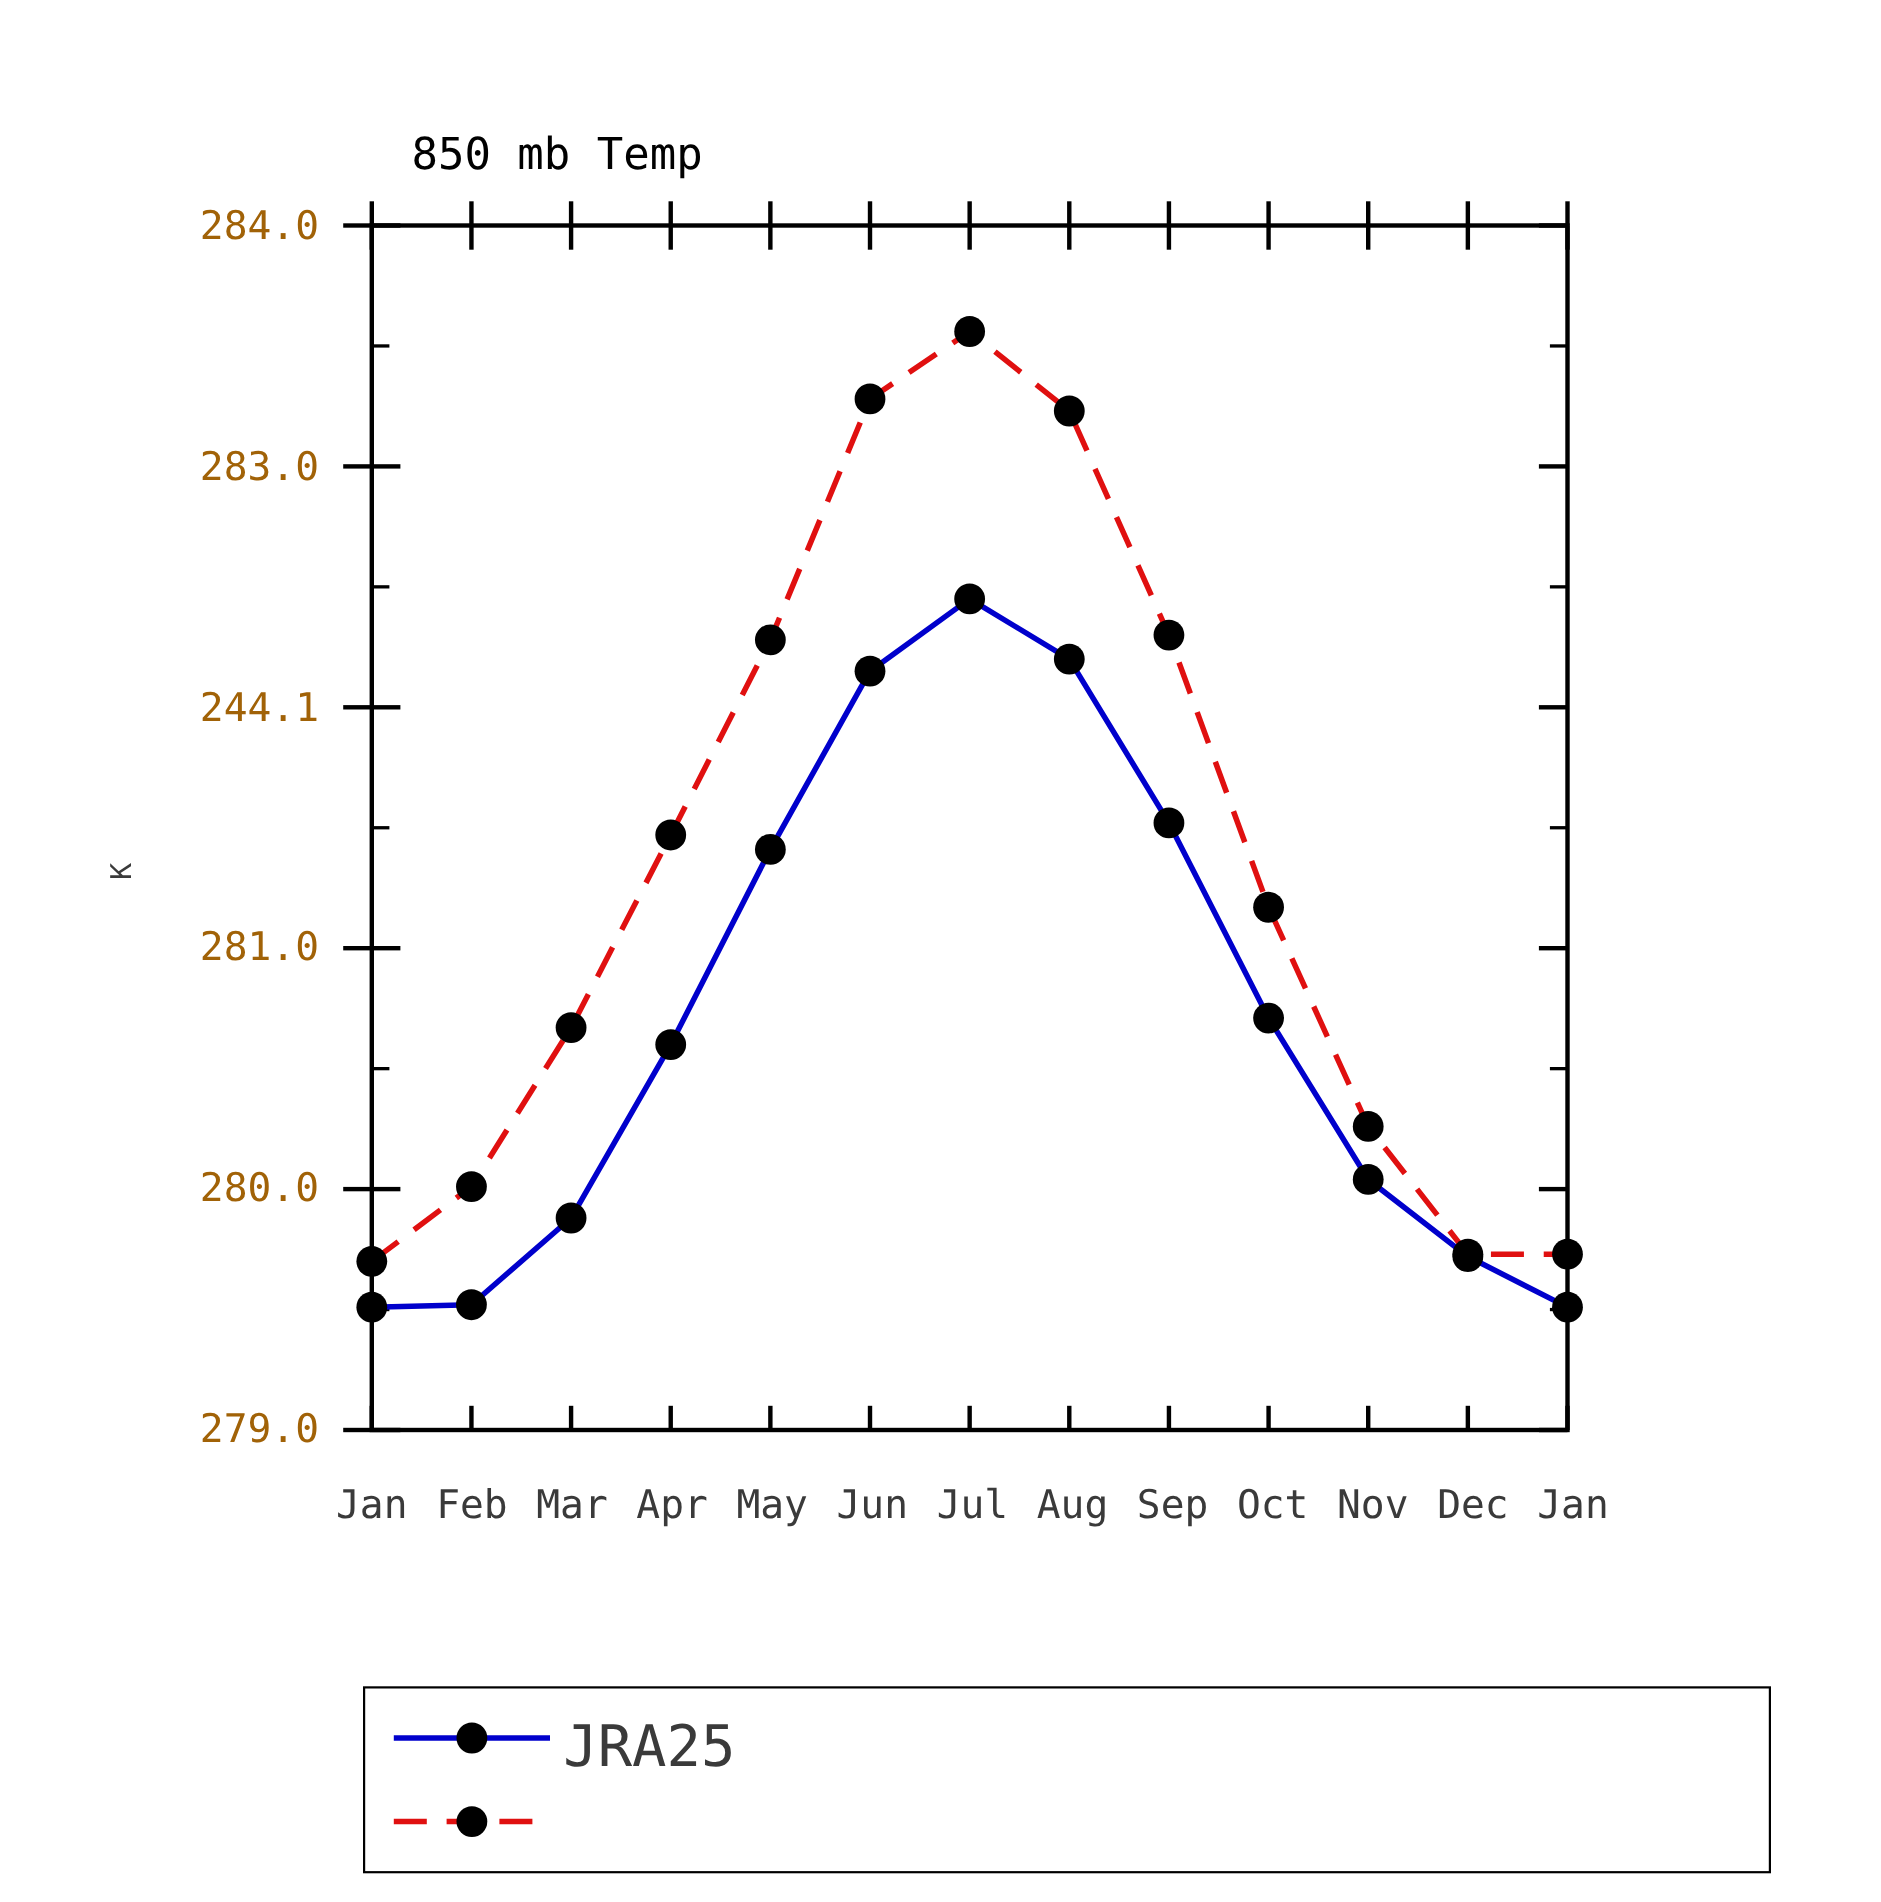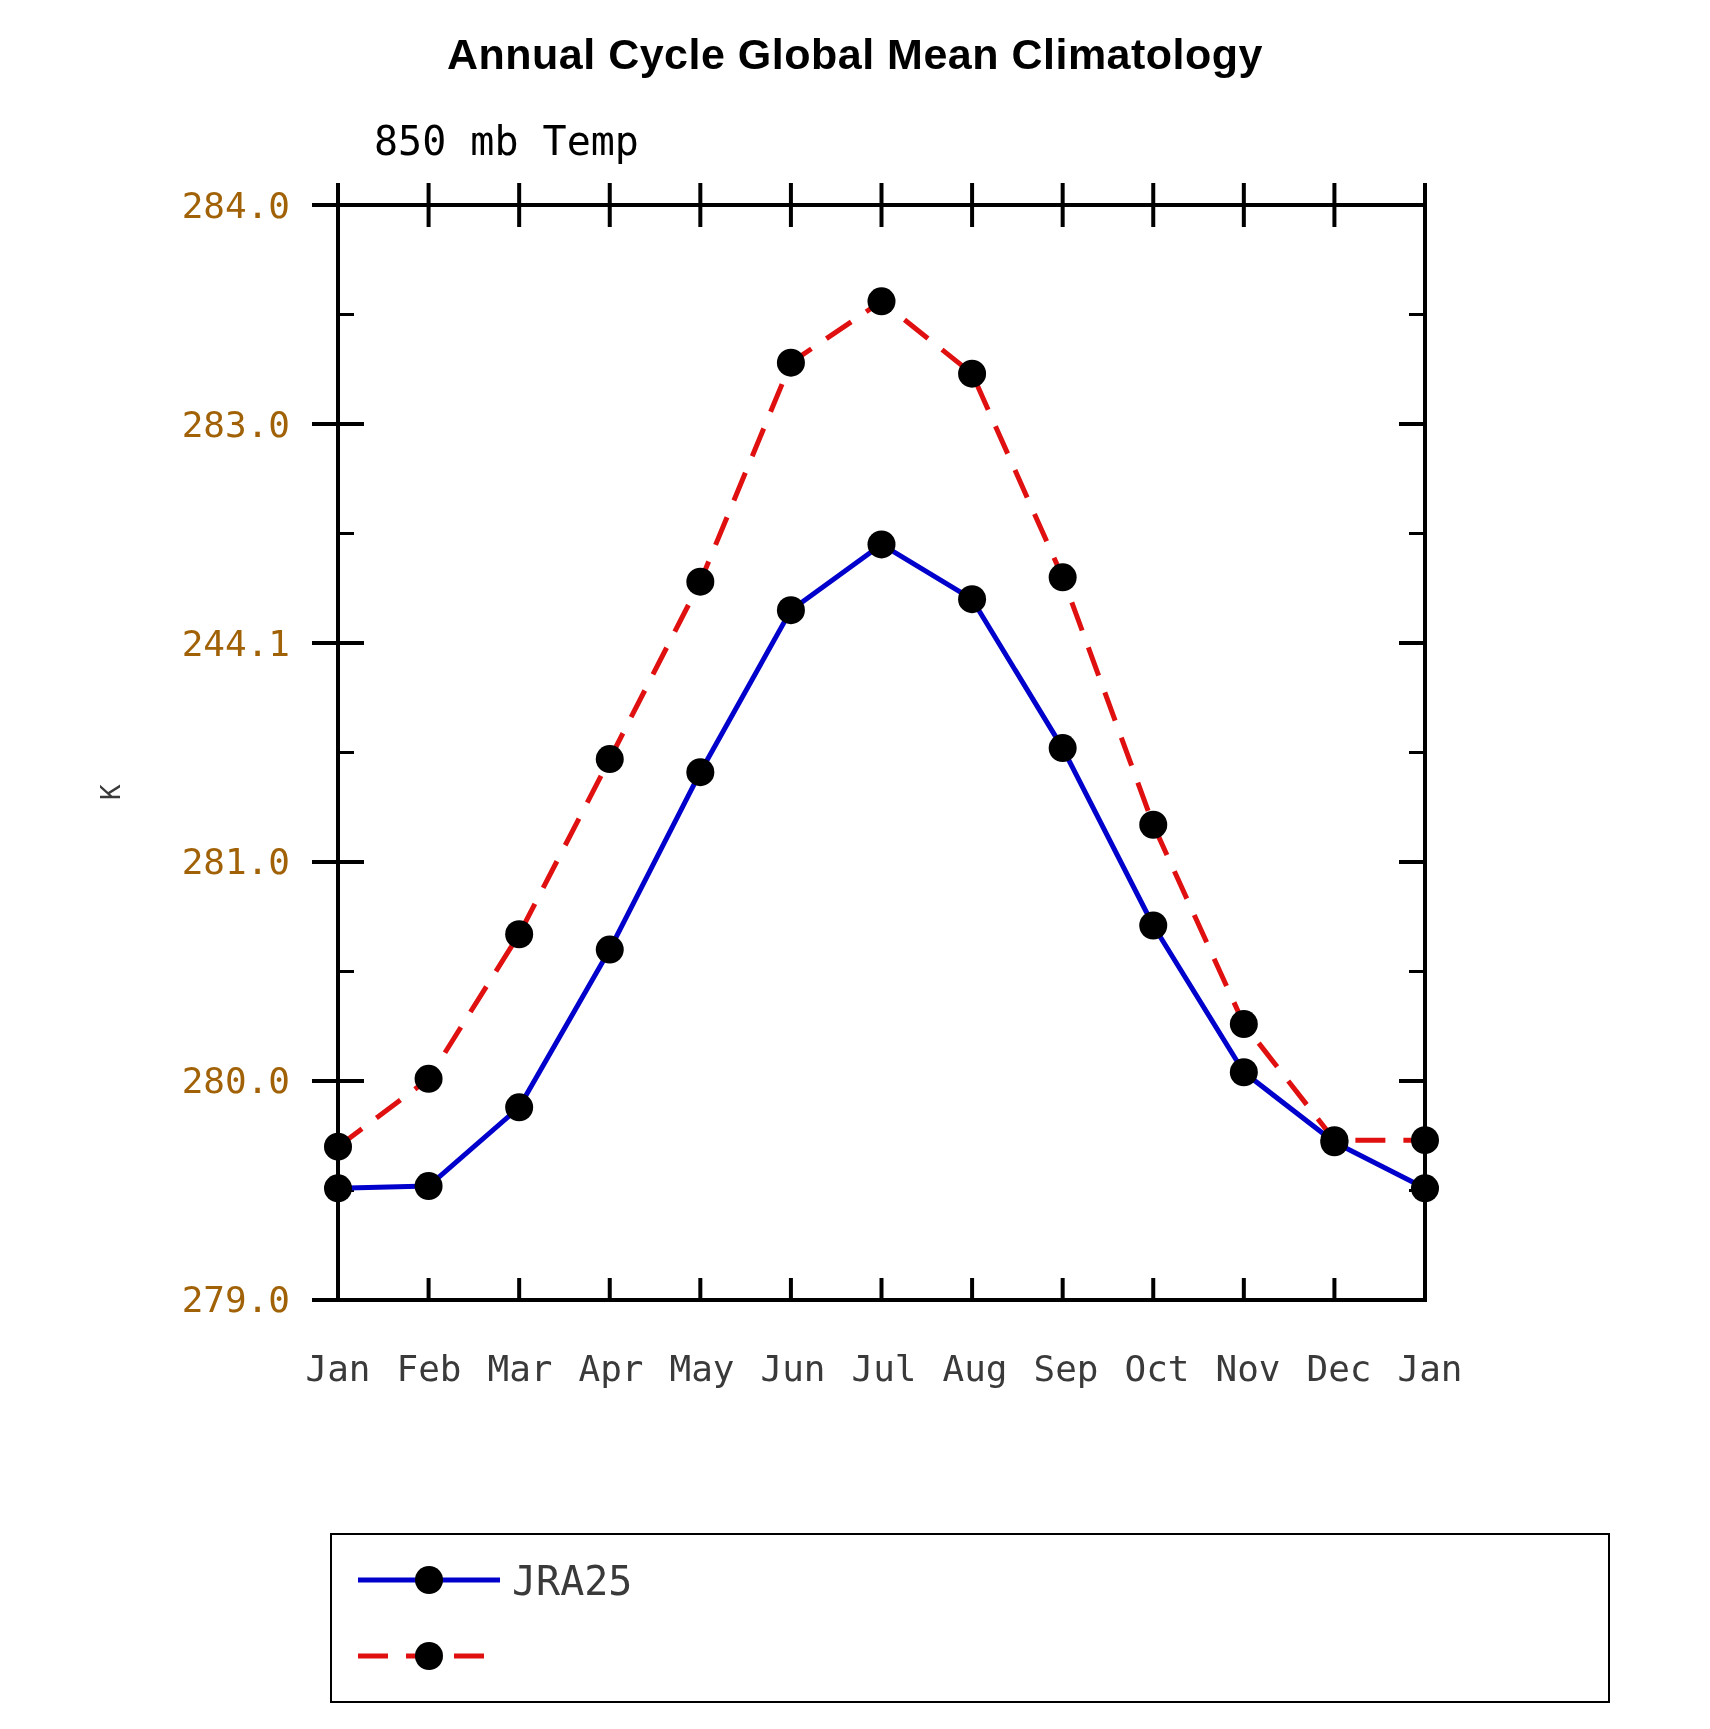--- a/index.html
+++ b/index.html
@@ -75,32 +75,31 @@
     top: 1533px;
     width: 1280px;
     height: 170px;
     border: 2px solid #000000;
     background: #ffffff;
     box-sizing: border-box;
   }
   .legend-entry-label {
     position: absolute;
     font-family: "DejaVu Sans Mono", monospace;
-    font-size: 40px;
+    font-size: 52px;
     color: #3a3a3a;
     white-space: pre;
   }
   svg { position: absolute; left: 0; top: 0; }
 </style>
 </head>
 <body>
 
 <div id="figure">
 
-  <div class="title">Annual Cycle Global Mean Climatology</div>
   <div class="subtitle">850 mb Temp</div>
   <div class="ylabel">K</div>
 
   <div class="ytick-label" style="top:185px; left:110px;">284.0</div>
   <div class="ytick-label" style="top:404px; left:110px;">283.0</div>
   <div class="ytick-label" style="top:623px; left:110px;">244.1</div>
   <div class="ytick-label" style="top:841px; left:110px;">281.0</div>
   <div class="ytick-label" style="top:1060px; left:110px;">280.0</div>
   <div class="ytick-label" style="top:1279px; left:110px;">279.0</div>
 

